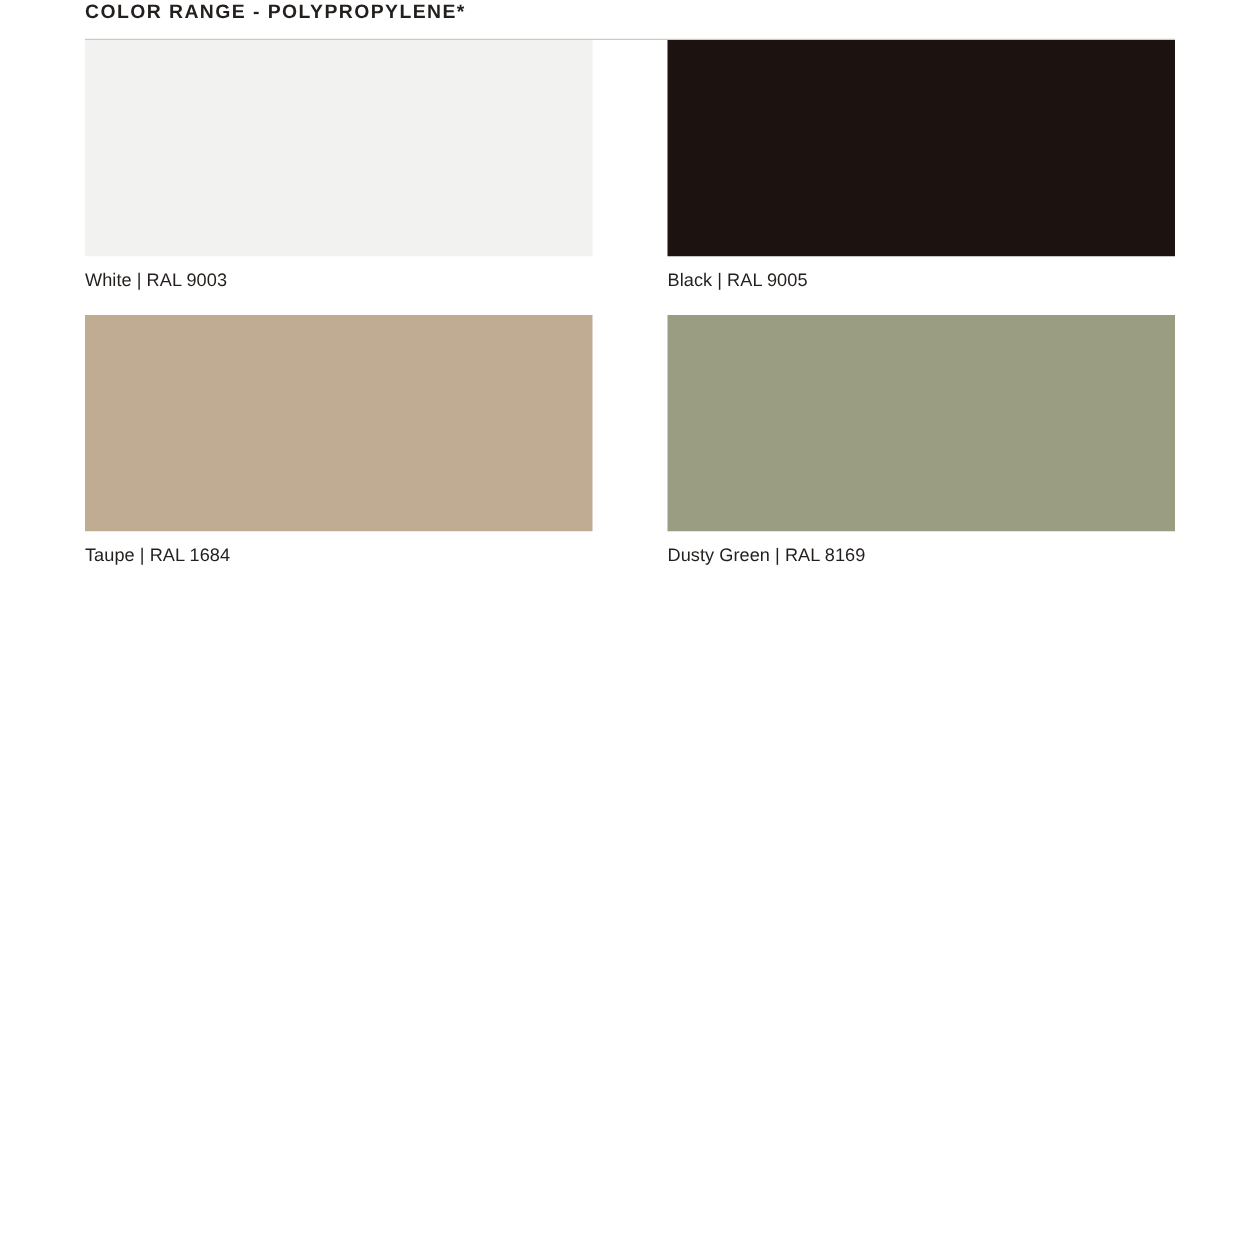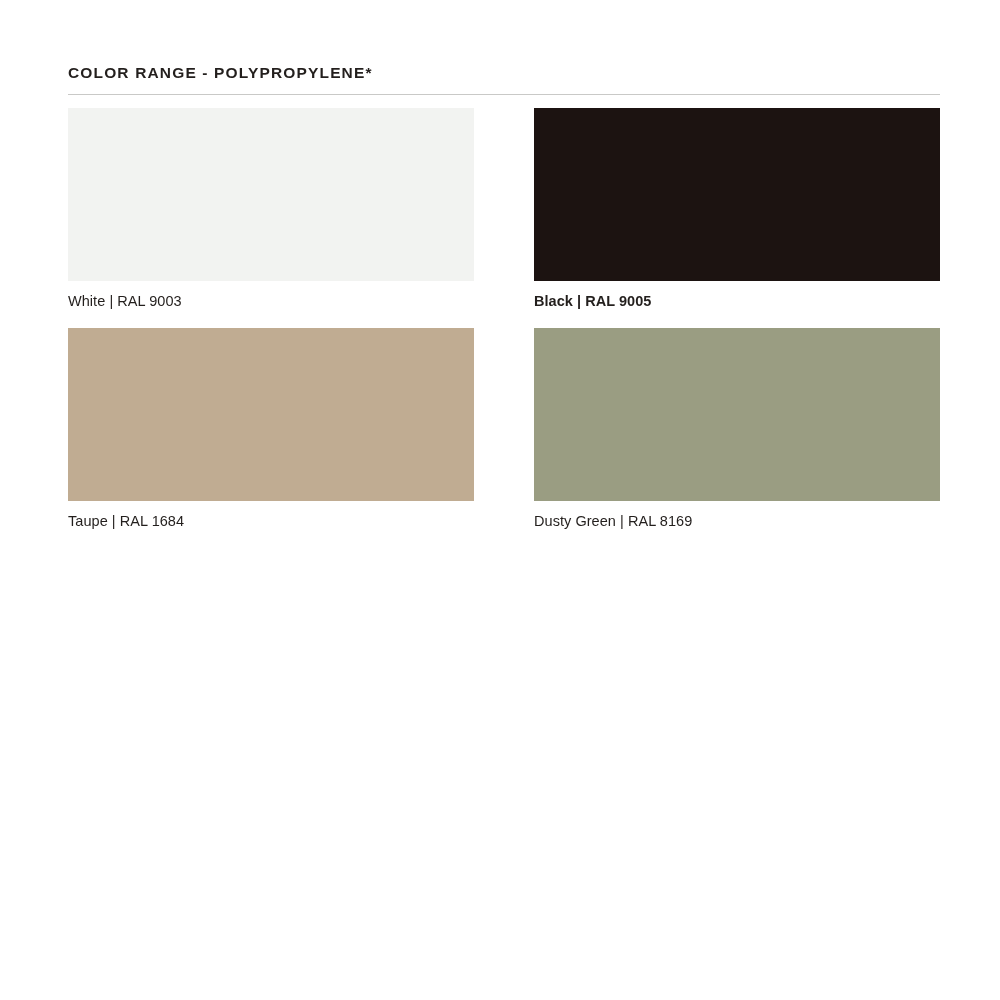--- a/index.html
+++ b/index.html
@@ -25,41 +25,39 @@
 
   .sheet {
     position: absolute;
     left: 68px;
     top: 0;
     width: 872px;
   }
 
   .section-title {
     margin: 0;
-    padding-top: 63px;
     font-size: 15.5px;
     font-weight: bold;
     letter-spacing: 1.15px;
     color: #231f1d;
     line-height: 20px;
     text-transform: uppercase;
     white-space: nowrap;
   }
 
   .title-rule {
     margin-top: 11px;
     height: 1px;
     width: 872px;
     background: #c9c9c7;
     font-size: 0;
     line-height: 0;
   }
 
   .swatch-grid {
-    margin-top: 13px;
     display: grid;
     grid-template-columns: 406px 406px;
     column-gap: 60px;
     row-gap: 16px;
   }
 
   .swatch-cell {
     display: block;
   }
 
@@ -74,21 +72,21 @@
     display: block;
     margin-top: 9px;
     font-size: 14.5px;
     line-height: 22px;
     color: #231f1d;
     letter-spacing: 0.05px;
     white-space: nowrap;
   }
 
   .swatch-label.is-strong {
-    font-weight: 700;
+    font-weight: 400;
   }
 </style>
 </head>
 <body style="background: rgb(255, 255, 255);">
 
 <div class="page">
   <div class="sheet">
 
     <h1 class="section-title">COLOR RANGE - POLYPROPYLENE*</h1>
 

